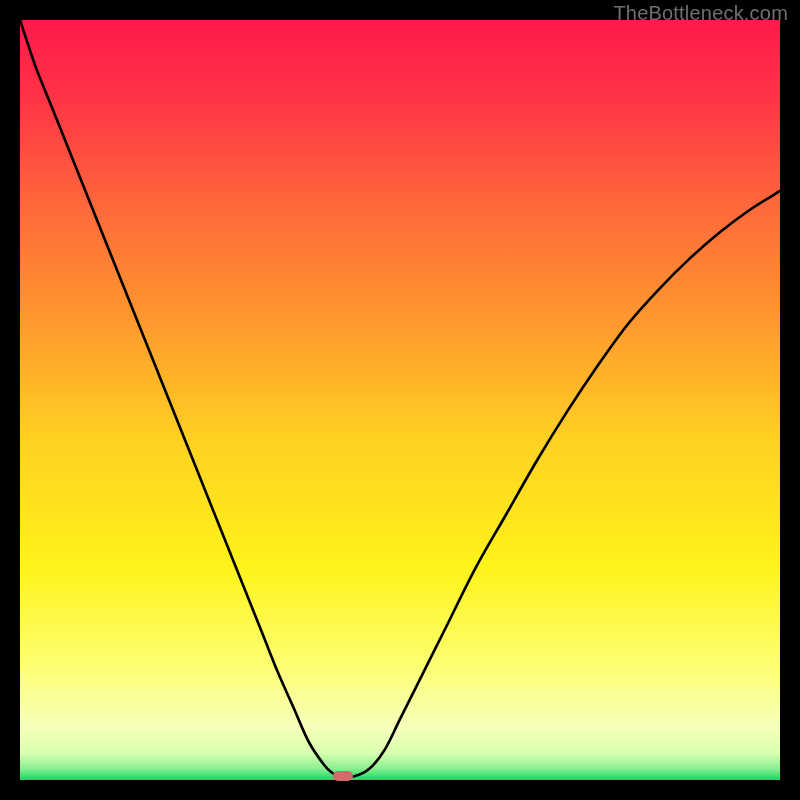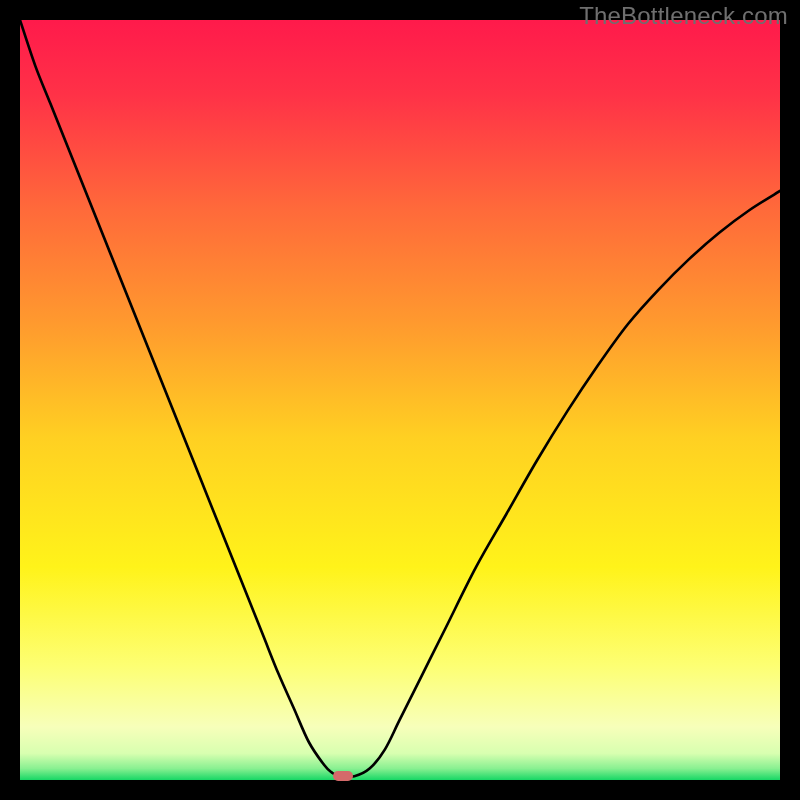--- a/index.html
+++ b/index.html
@@ -38,21 +38,21 @@
     left: 0;
     top: 0;
     width: 100%;
     height: 100%;
   }
   .watermark {
     position: absolute;
     top: 2px;
     right: 12px;
     color: #6f6f6f;
-    font-size: 24px;
+    font-size: 20px;
     font-weight: 500;
     letter-spacing: 0.2px;
   }
   .marker {
     position: absolute;
     width: 20px;
     height: 10px;
     border-radius: 6px;
     transform: translate(-50%, -50%);
   }

